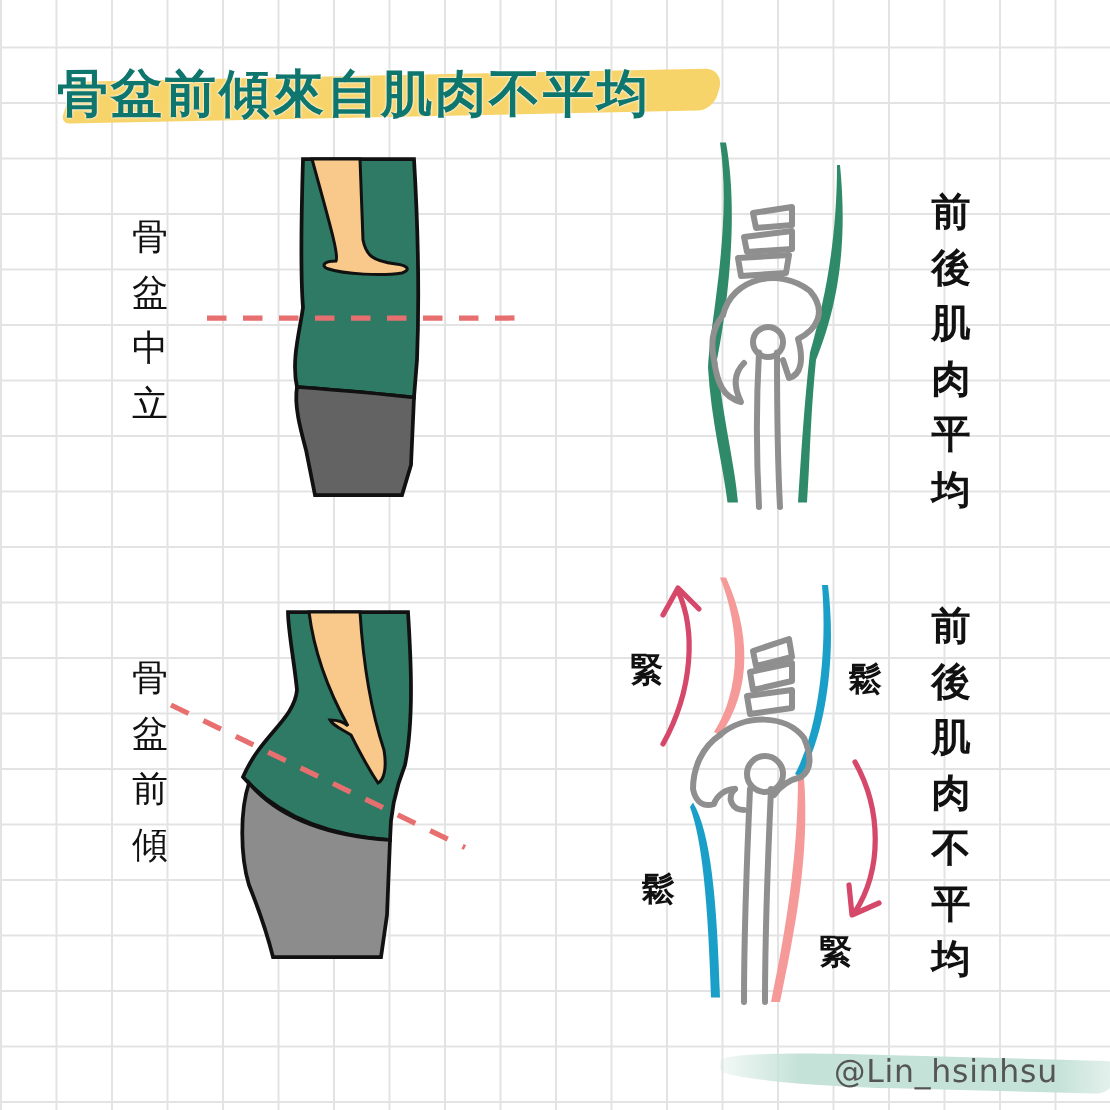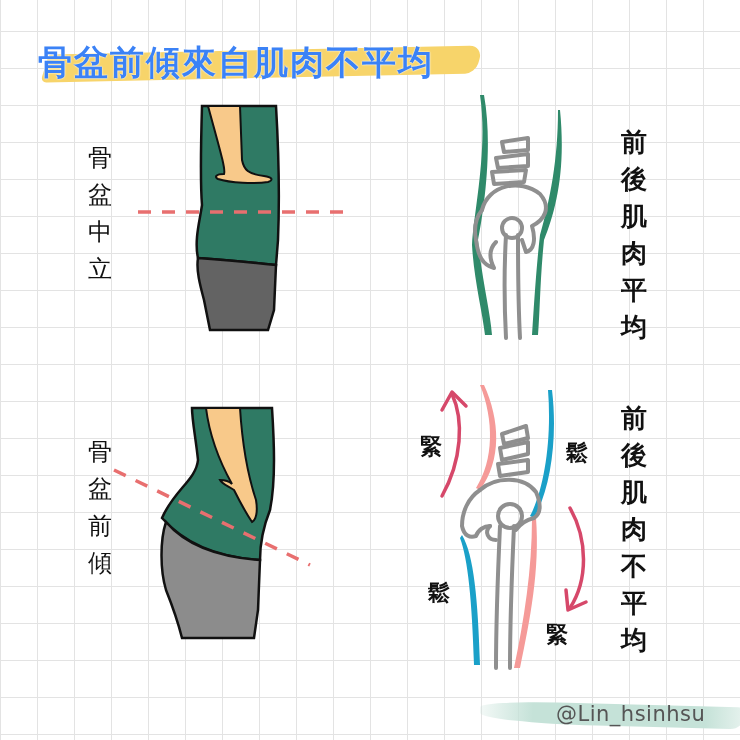--- a/index.html
+++ b/index.html
@@ -14,21 +14,21 @@
     font-family: "DejaVu Sans", sans-serif;
   }
   .title-wrap { position: absolute; left: 38px; top: 38px; width: 440px; height: 50px; }
   .title-highlight {
     position: absolute; left: 8px; top: 12px; width: 432px; height: 28px;
     background: #f7d46a; border-radius: 3px 14px 10px 6px;
     transform: skewX(-18deg) rotate(-1.2deg);
   }
   .title-text {
     position: absolute; left: 0; top: 2px; white-space: nowrap;
-    font-size: 34px; font-weight: bold; color: #3b82f6; letter-spacing: 2px;
+    font-size: 34px; font-weight: bold; color: #0f766e; letter-spacing: 2px;
     text-shadow: 0 0 1px #fff, 0 0 2px #fff;
   }
   .vlabel {
     position: absolute; display: flex; flex-direction: column; align-items: center;
     color: #111; font-family: "DejaVu Serif", serif;
   }
   .vlabel span { display: block; }
   .left-label { left: 82px; width: 36px; font-size: 24px; line-height: 37px; }
   .right-label { left: 614px; width: 40px; font-size: 26px; font-weight: bold; line-height: 37px; }
   .muscle-label { position: absolute; font-size: 22px; font-weight: bold; color: #111; font-family: "DejaVu Serif", serif; }

